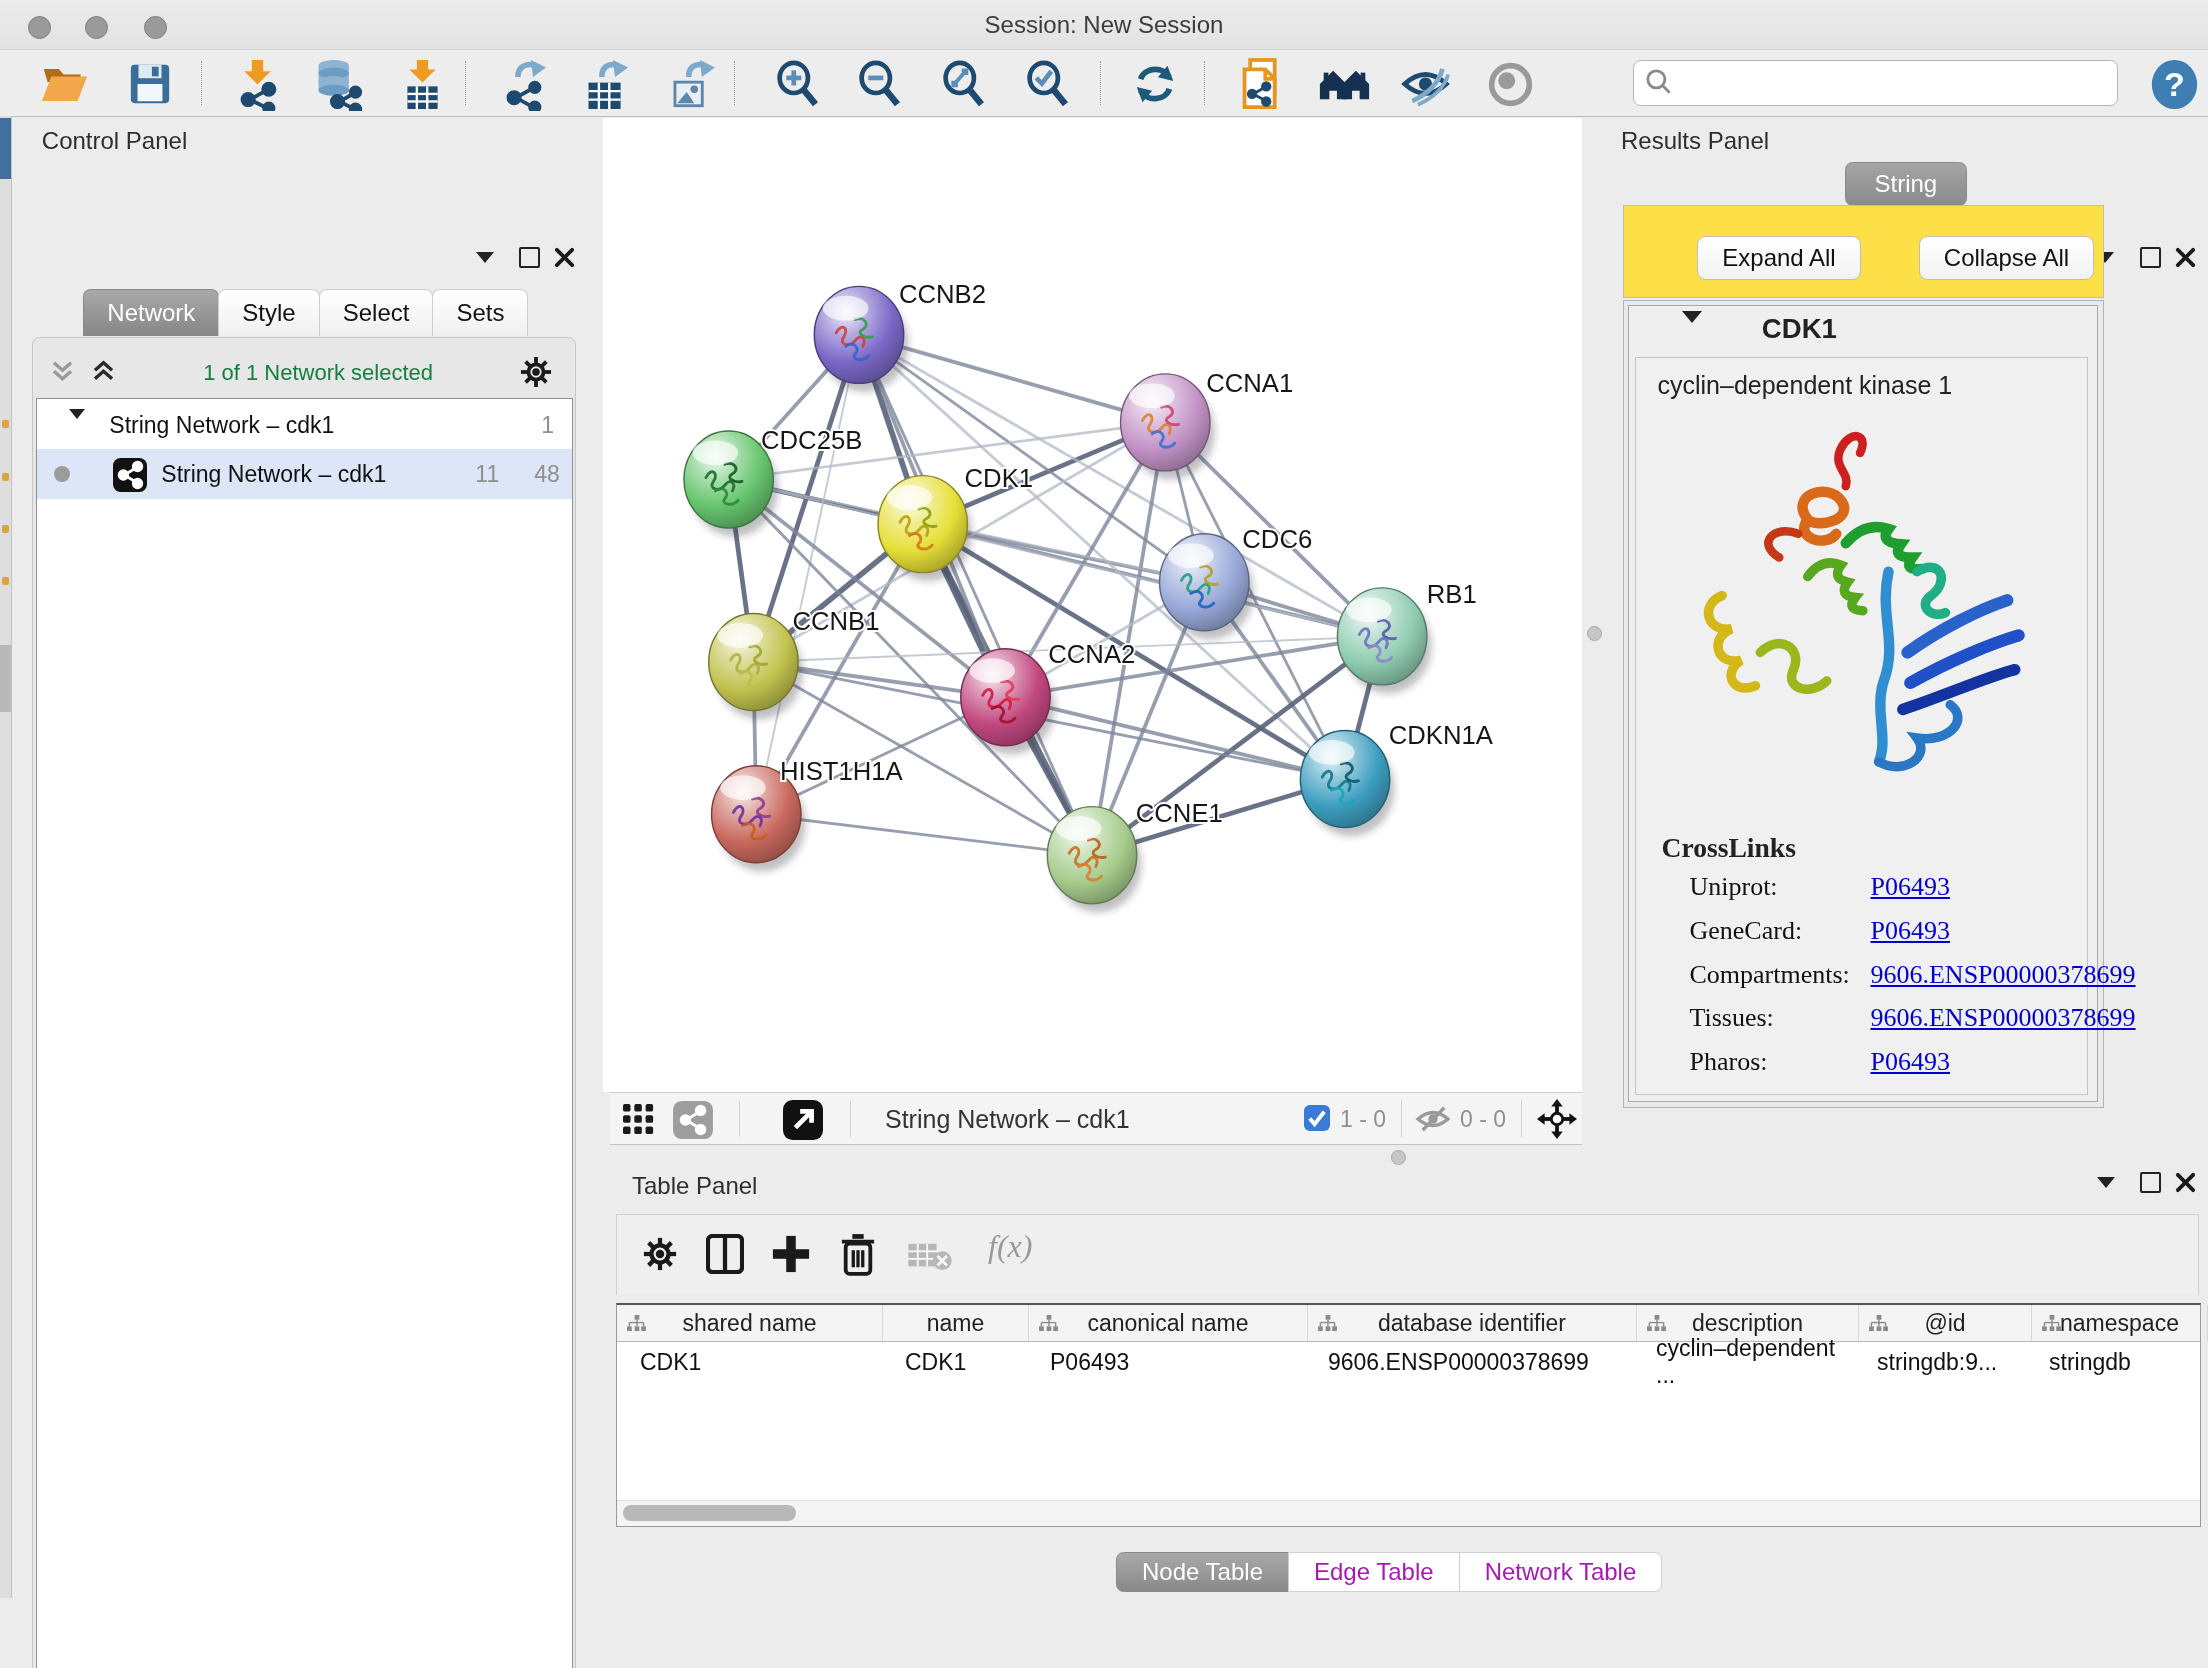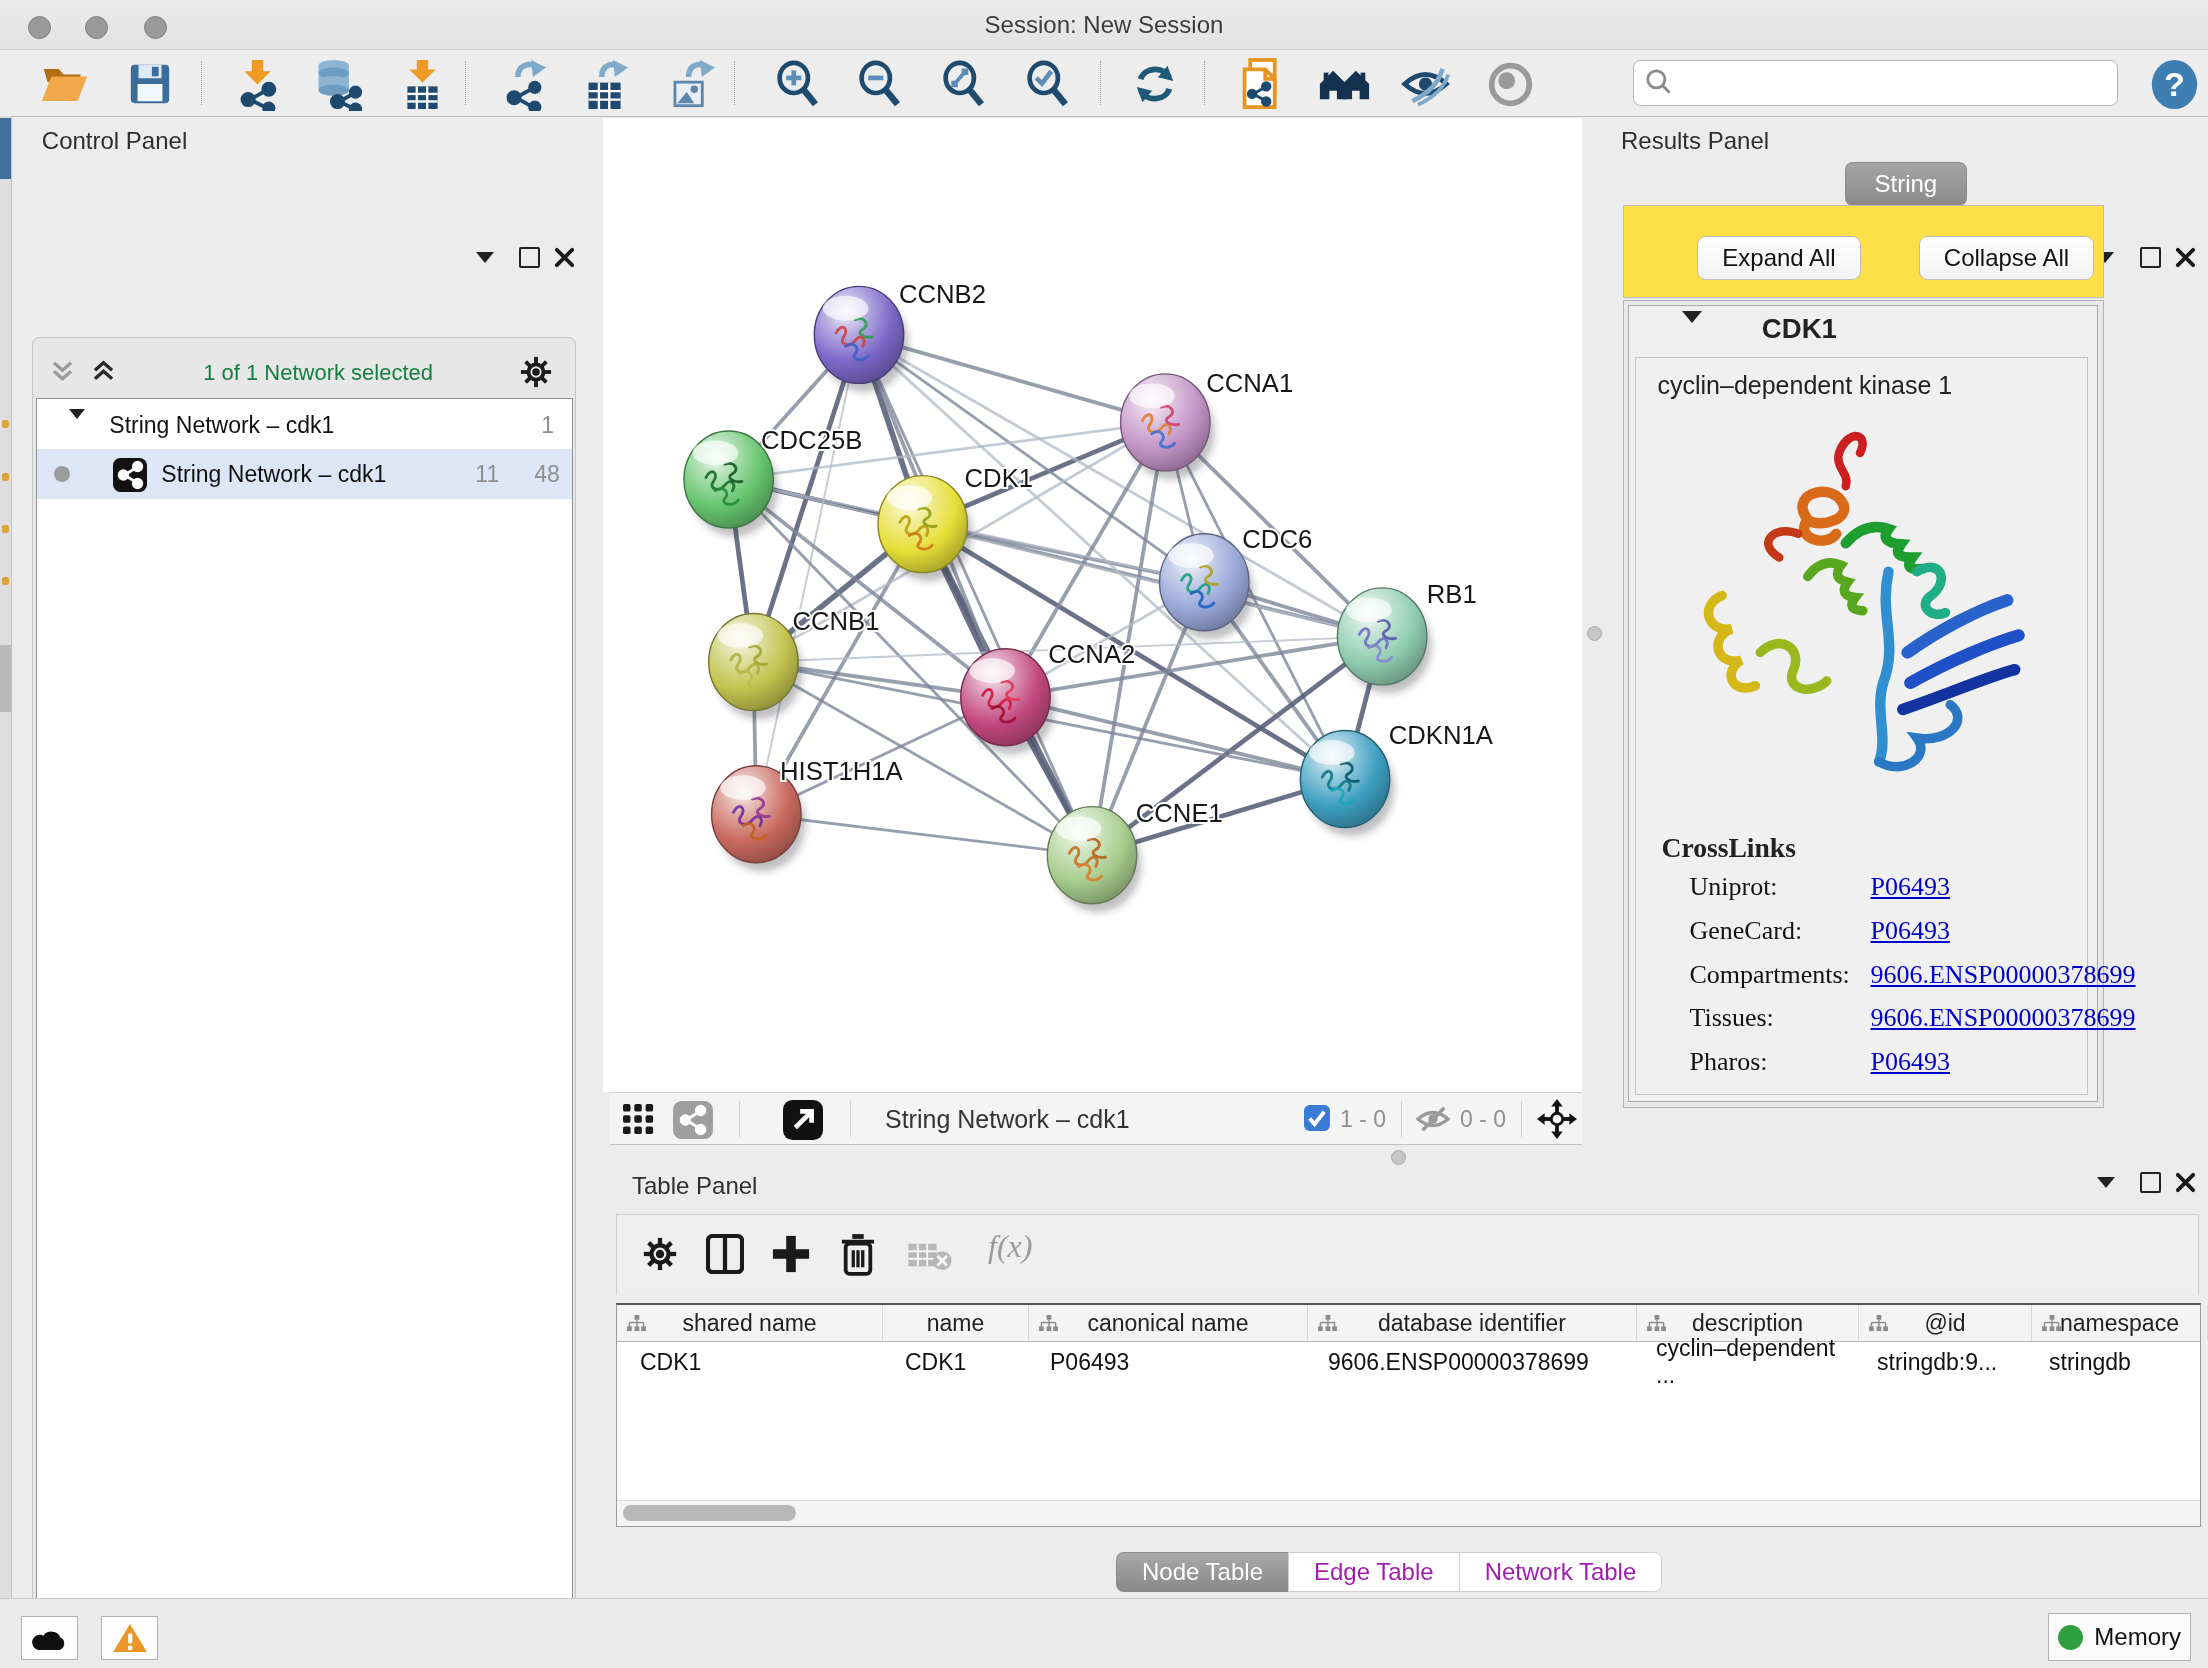--- a/index.html
+++ b/index.html
@@ -310,20 +310,21 @@
       </div>
     <div class="pctl" style="left:535px">
       <svg width="21" height="21" viewBox="0 0 22 22">
           <g stroke="#1a1a1a" stroke-width="4" stroke-linecap="round">
             <line x1="3" y1="3" x2="19" y2="19"></line>
             <line x1="19" y1="3" x2="3" y2="19"></line>
           </g>
         </svg>
     </div>
     <div id="cp-box" class="abs"></div>
+    <div id="cp-tabs" class="abs tabrow"><span class="tab sel">Network</span><span class="tab">Style</span><span class="tab">Select</span><span class="tab">Sets</span></div>
     <div id="cp-toolrow" class="abs">
       <span style="margin-left:7.6px">
         <svg width="27" height="28.5" viewBox="0 0 28 30">
             <g stroke="#9a9a9a" stroke-width="3.5" fill="none">
               <polyline points="5,6 14,14 23,6"></polyline>
               <polyline points="5,15 14,23 23,15"></polyline>
             </g>
           </svg>
       </span>
       <span style="margin-left:13.3px">
@@ -929,33 +930,15 @@
         <div class="td" style="width: 221px;">cyclin–dependent ...</div>
         <div class="td" style="width: 172px;">stringdb:9...</div>
         <div class="td" style="width: 175px;">stringdb</div>
       </div>
     <div id="hscroll">
         <div id="hthumb"></div>
       </div>
   </div>
   <div id="bt-tabs" class="abs"><span class="tab sel">Node Table</span><span class="tab">Edge Table</span><span class="tab">Network Table</span></div>
 
-  <div id="statusbar" class="abs">
-    <div class="sbtn" style="left:21px">
-      <svg width="38" height="27" viewBox="0 0 40 28">
-          <path d="M10 26 a8 8 0 1 1 3-15 a10 9 0 0 1 18 2 a7 7 0 0 1 -1 13 z" fill="#111"></path>
-        </svg>
-    </div>
-    <div class="sbtn" style="left:101px">
-      <svg width="38" height="32" viewBox="0 0 40 34">
-          <path d="M20 2 L38 32 H2 Z" fill="#ea9527"></path>
-          <rect x="18" y="12" width="4.5" height="11" rx="2" fill="#fff"></rect>
-          <circle cx="20.2" cy="27.5" r="2.6" fill="#fff"></circle>
-        </svg>
-    </div>
-    <div id="memory-btn">
-      <span class="dot-grn"></span>
-      <span>Memory</span>
-    </div>
-  </div>
 
 </div>
 
 
 </body></html>

